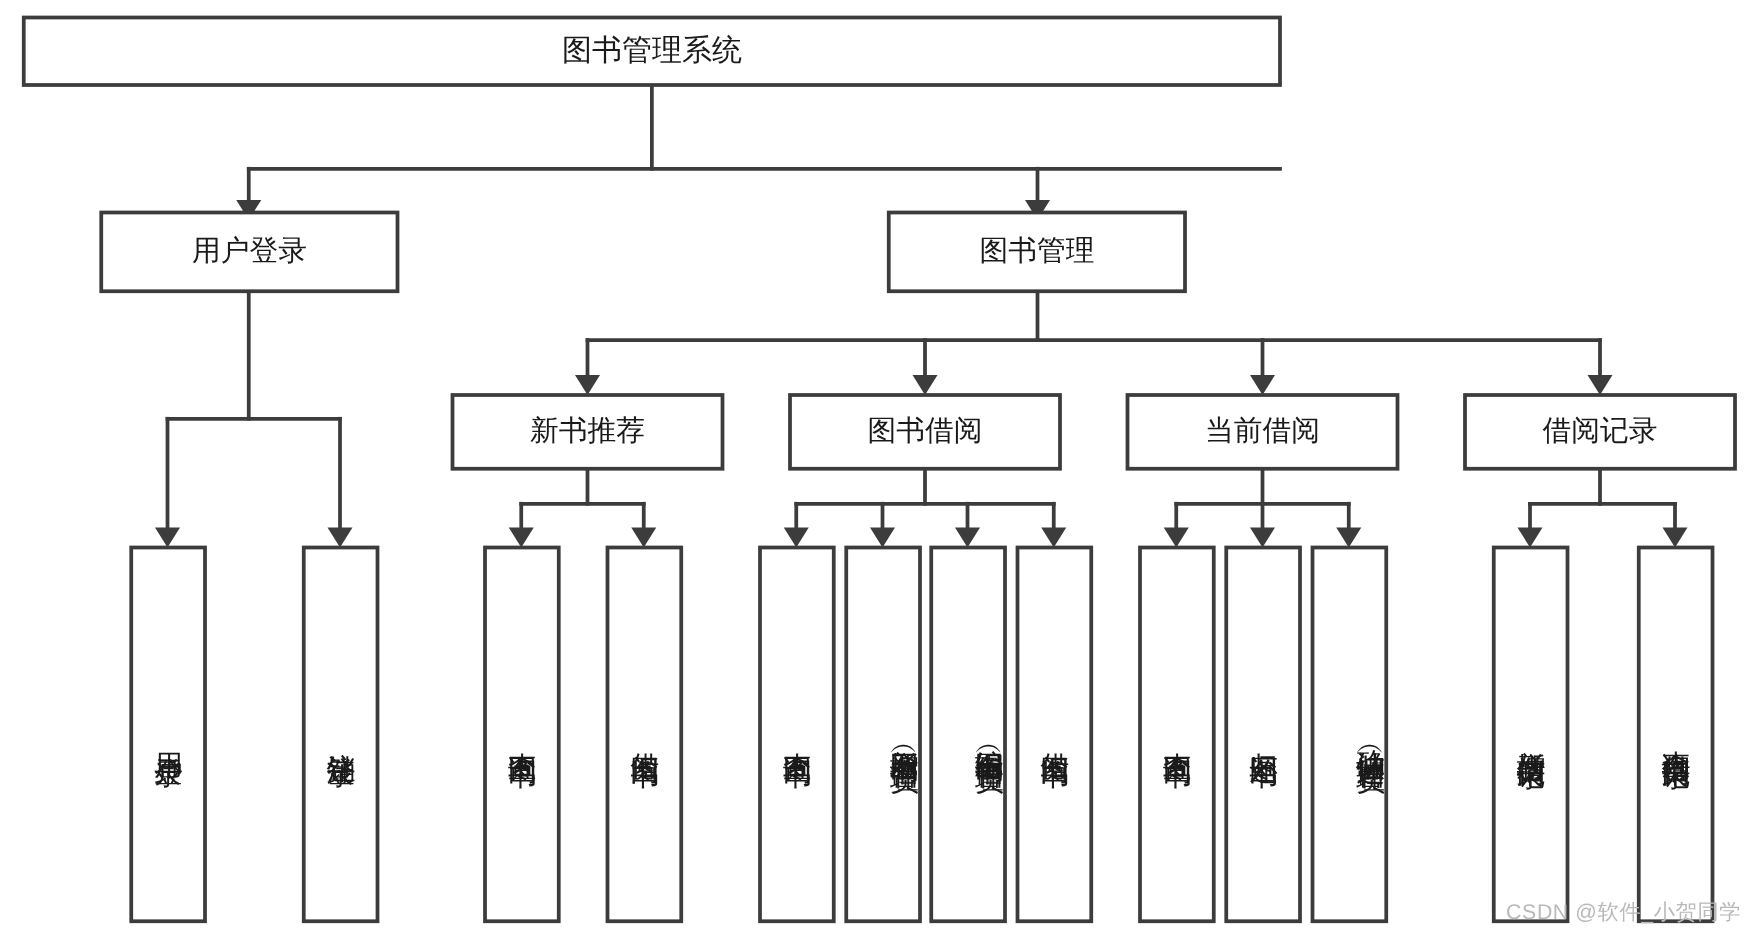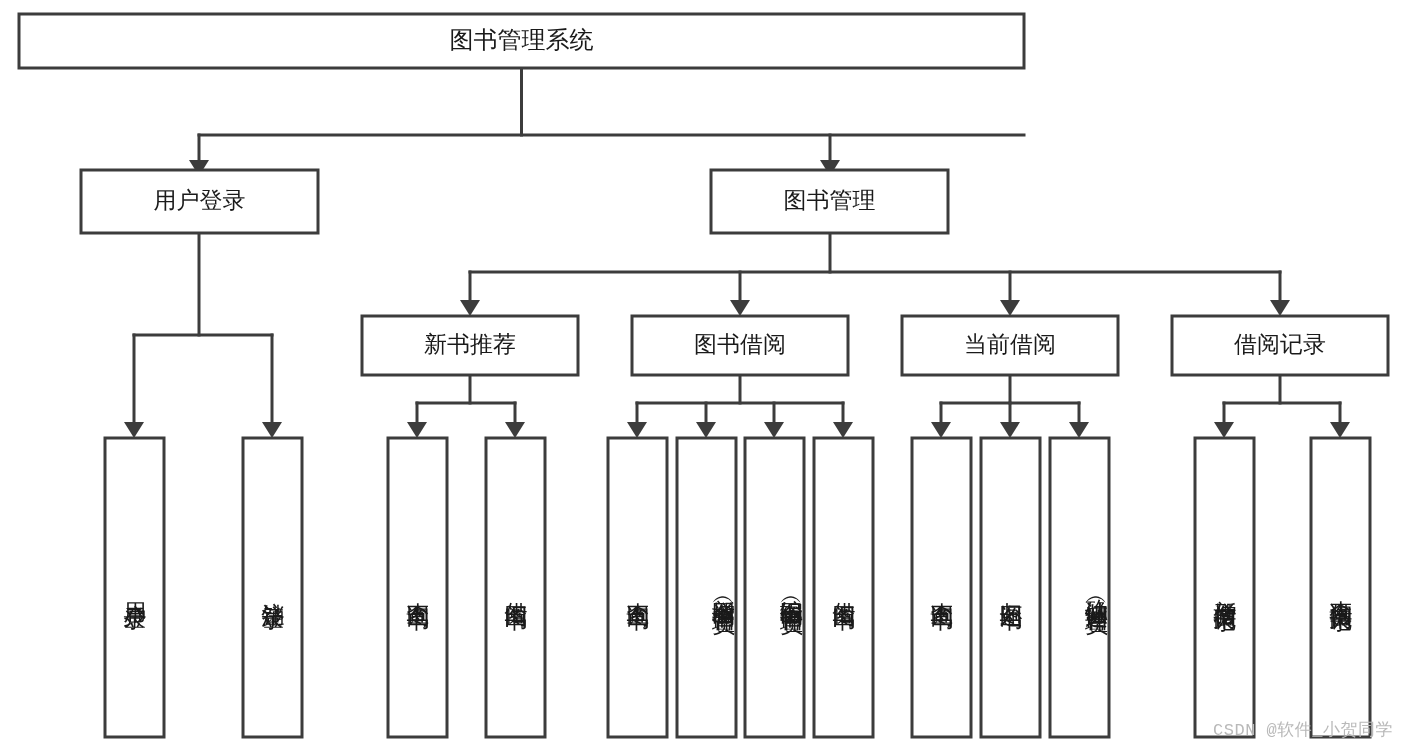--- a/index.html
+++ b/index.html
@@ -68,21 +68,21 @@
     color: #1a1a1a;
     letter-spacing: 2px;
     text-align: center;
     white-space: nowrap;
     pointer-events: none;
   }
   .watermark {
     position: absolute;
     right: 12px;
     bottom: 6px;
-    font-family: Liberation Mono, monospace;
+    font-family: Liberation Sans, sans-serif;
     font-size: 17px;
     color: #b9b9b9;
     letter-spacing: 0.5px;
     user-select: none;
   }
 </style>
 </head>
 <body>
 
 <div id="diagram-root">

